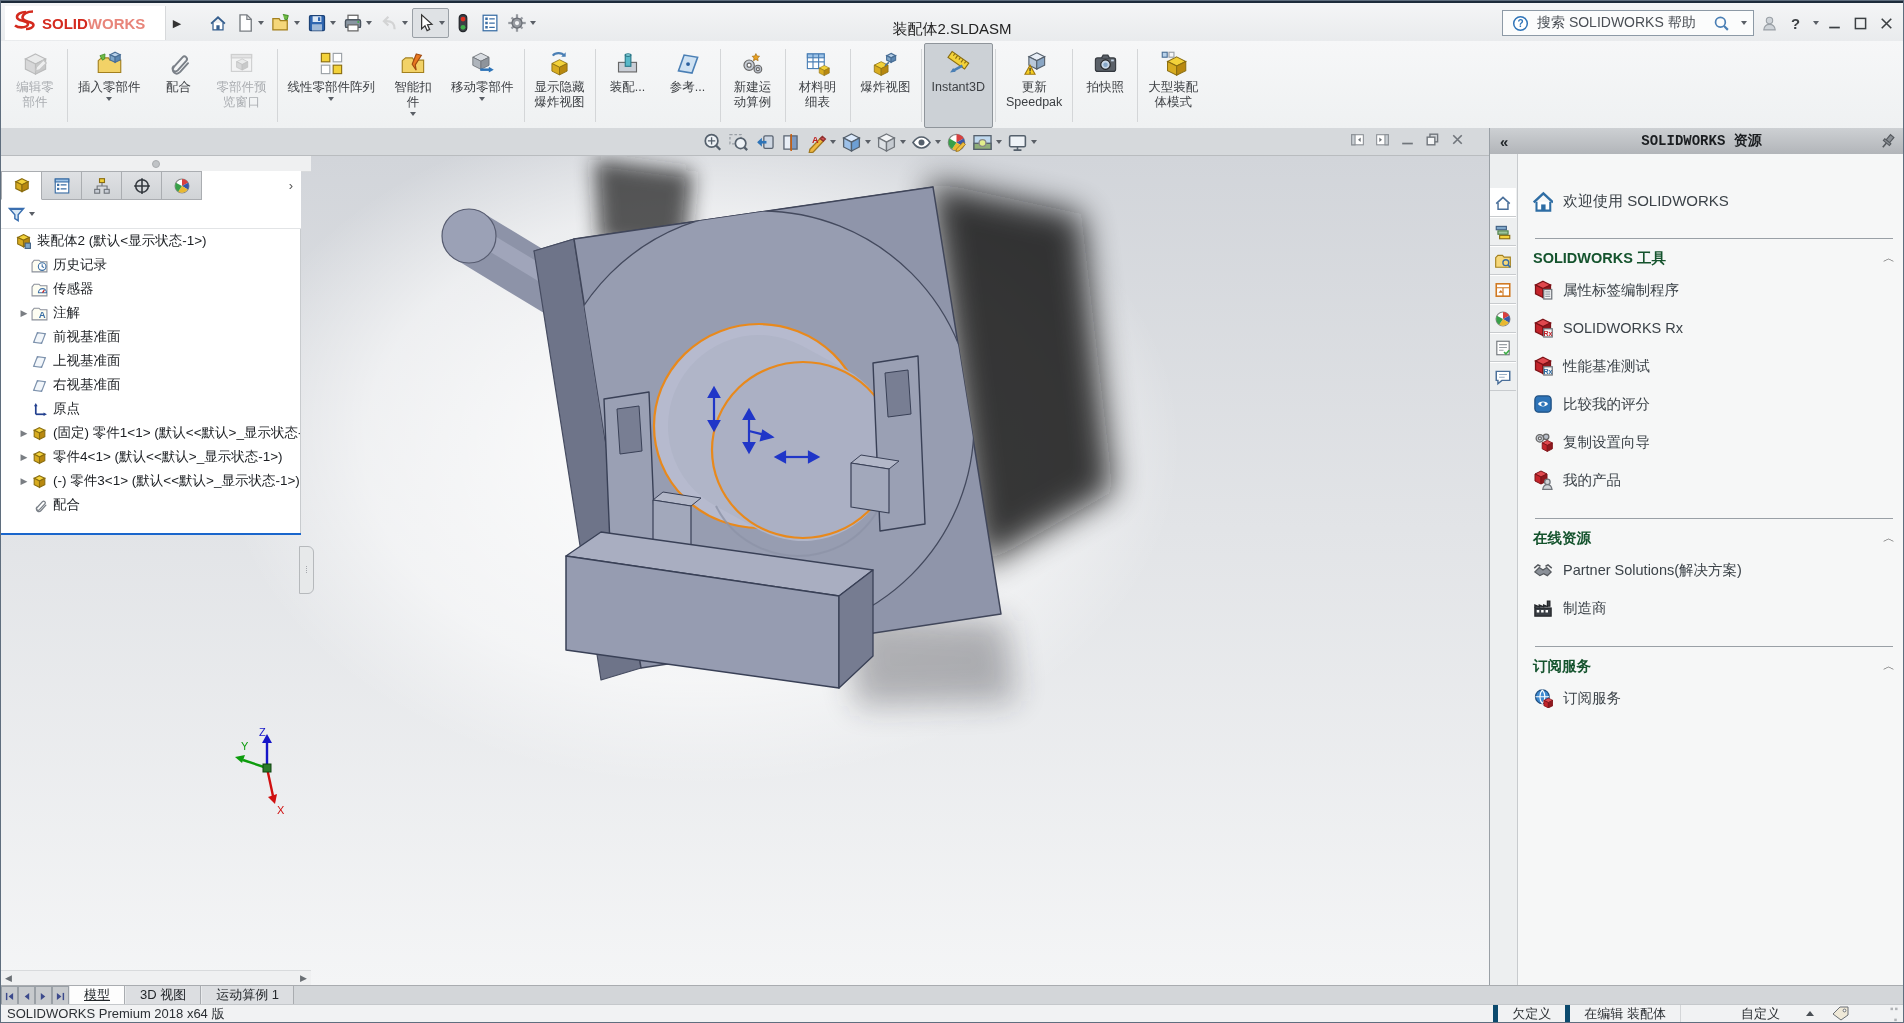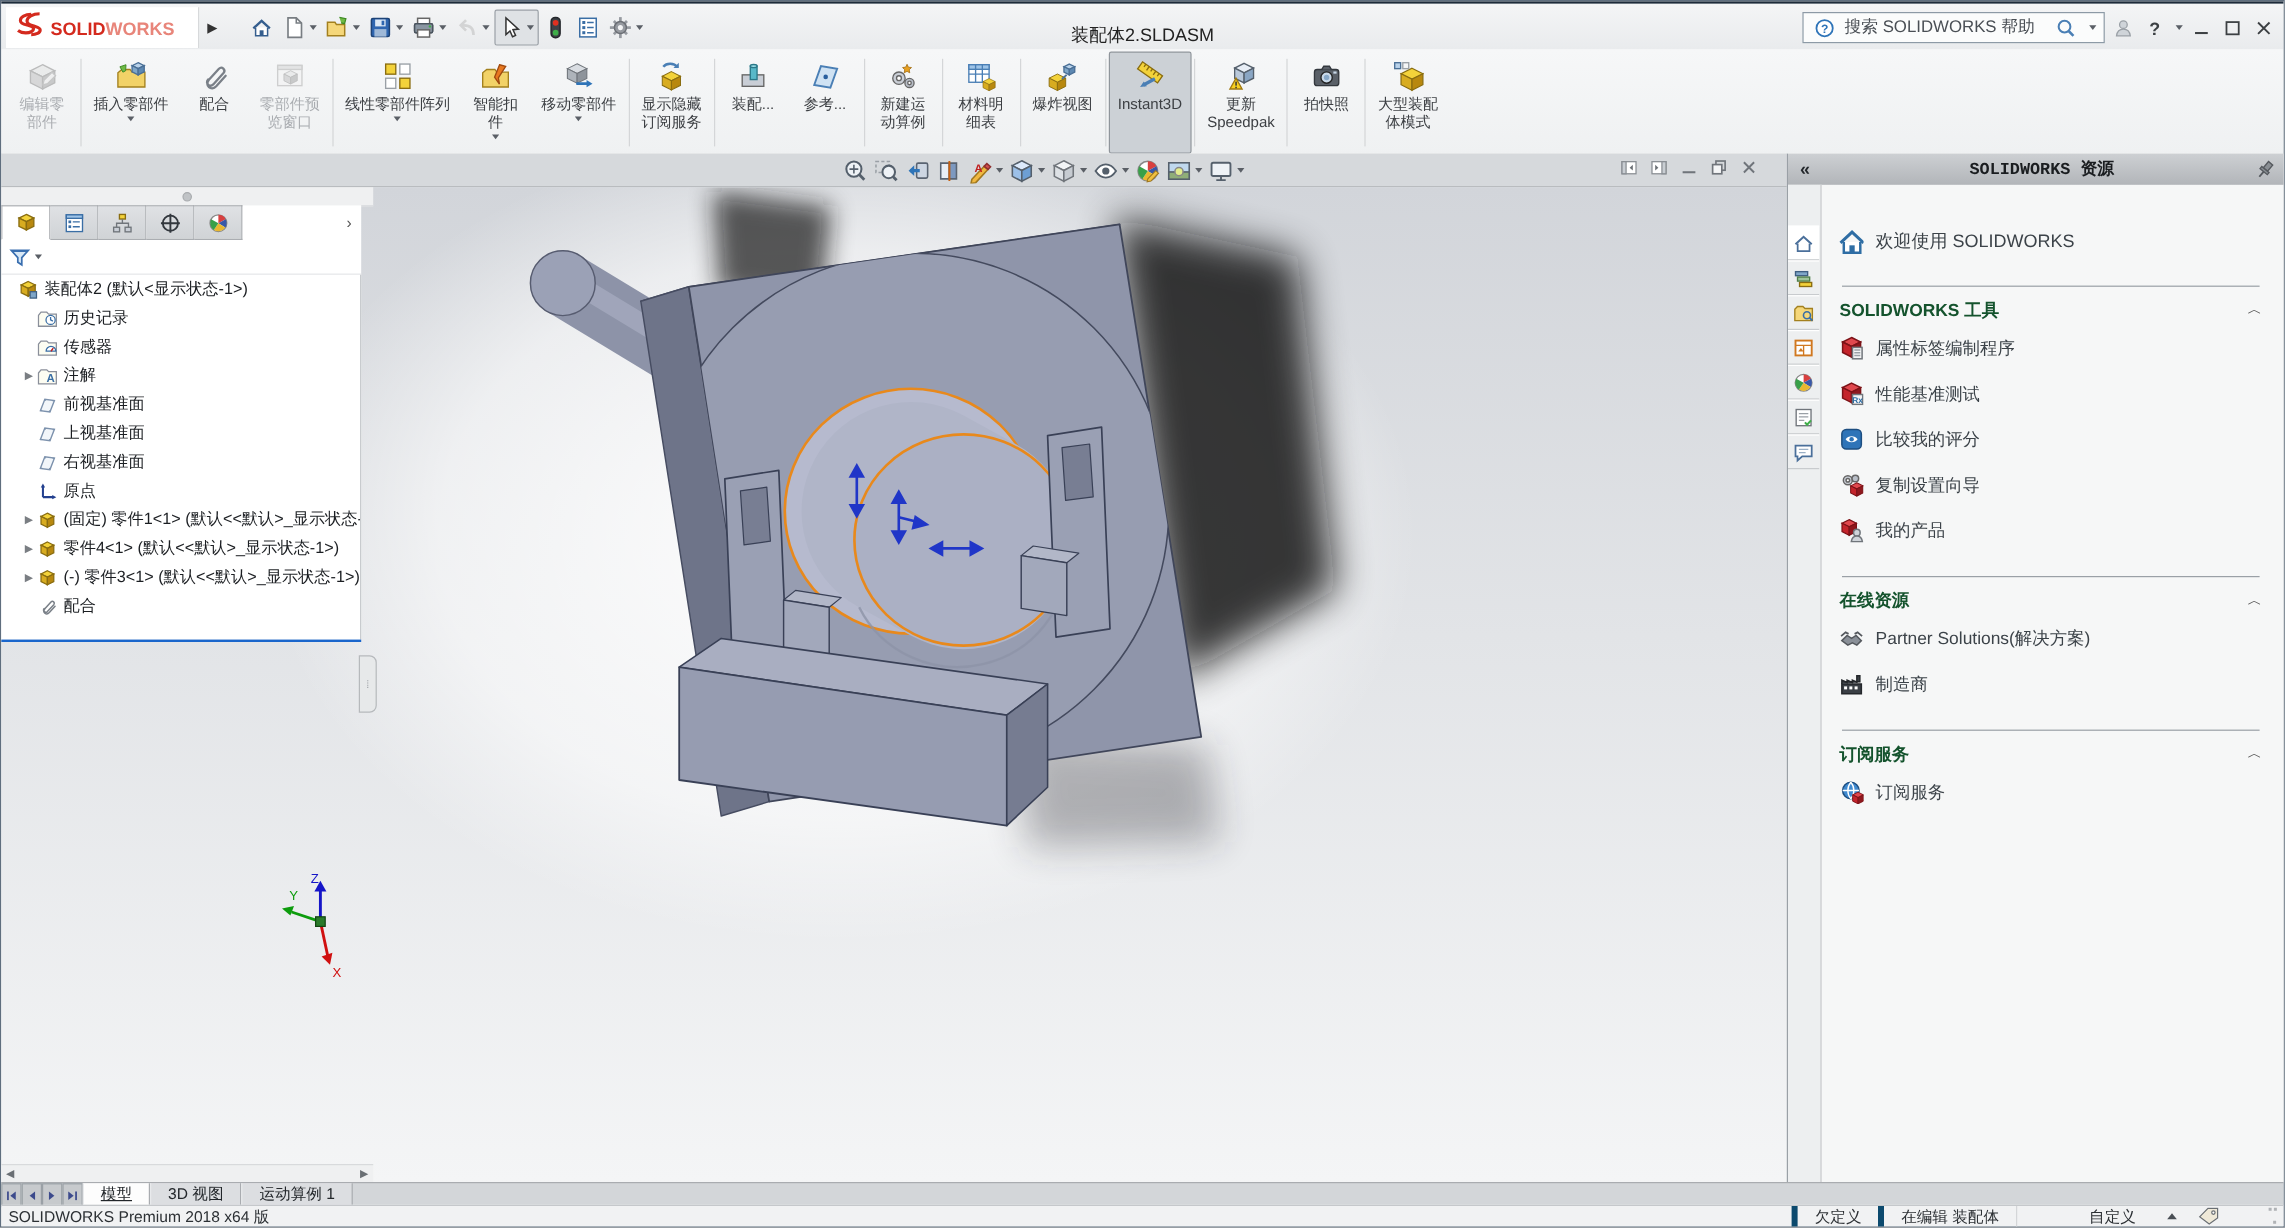--- a/index.html
+++ b/index.html
@@ -94,21 +94,21 @@
   #tp-header{position:absolute;left:0;top:0;width:100%;height:26px;
     background:linear-gradient(#cdd0d3,#b2b5b9);display:flex;align-items:center;box-sizing:border-box;padding:0 10px;}
   #tp-header .chev{font-size:15px;font-weight:bold;color:#23272b;width:26px;}
   #tp-header .tp-title{flex:1;text-align:center;font-size:14px;font-weight:bold;color:#1a1d20;font-family:Liberation Mono, monospace;}
   #tp-header .pin{width:18px;height:18px;}
   #tp-strip{position:absolute;left:0;top:26px;width:27px;bottom:0;background:#edeff0;border-right:1px solid #c8cbce;}
   .strip-cell{width:26px;height:27px;border-bottom:1px solid #c8cbce;border-top:1px solid #fff;
     display:flex;align-items:center;justify-content:center;}
   .strip-cell.active{background:#fff;}
   .strip-cell .ic{width:18px;height:18px;}
-  #tp-content{position:absolute;left:27px;top:26px;right:0;bottom:0;padding:36px 18px 0 14px;box-sizing:border-box;}
+  #tp-content{position:absolute;left:27px;top:26px;right:0;bottom:0;padding:36px 8px 0 14px;box-sizing:border-box;}
   .tp-link{display:flex;align-items:center;gap:10px;margin-bottom:8px;}
   .tp-link .ic{width:22px;height:22px;}
   .tp-link .txt{font-size:15px;color:#3c4349;}
   .tp-divider{height:1px;background:#9aa0a6;margin:26px 4px 10px 4px;}
   .tp-sec-head{display:flex;align-items:center;margin:4px 2px 10px 2px;}
   .tp-sec-head .st{font-size:14.5px;font-weight:bold;color:#14532d;flex:1;}
   .tp-sec-head .up{color:#555;font-size:12px;}
   .tp-item{display:flex;align-items:center;gap:10px;margin:0 2px 14px 2px;height:24px;}
   .tp-item .ic{width:20px;height:20px;}
   .tp-item .txt{font-size:14.5px;color:#3c4349;}
@@ -365,21 +365,21 @@
           <span class="ic"><svg viewBox="0 0 24 24">
               <g transform="translate(3,6) scale(.75)">
                 <polygon points="12,3.5 21,8 12,12.5 3,8" fill="#f3d23a" stroke="#8a6d10"></polygon>
                 <polygon points="3,8 12,12.5 12,21.5 3,17" fill="#d8ac20" stroke="#8a6d10"></polygon>
                 <polygon points="21,8 12,12.5 12,21.5 21,17" fill="#b8880f" stroke="#8a6d10"></polygon>
               </g>
               <path d="M6 5c2.4-3 8-3 10.4.2" fill="none" stroke="#4a7fb5" stroke-width="1.8"></path>
               <path d="M17.5 2v4h-4z" fill="#4a7fb5"></path>
             </svg></span>
           <div class="lbl">显示隐藏
-订阅服务</div>
+爆炸视图</div>
         </div>
       </div>
       <div class="rb-sep"></div>
       <div class="rb-group">
         <div class="rb-btn">
           <span class="ic"><svg viewBox="0 0 24 24">
               <rect x="4" y="11" width="16" height="8.5" fill="#c9ced6" stroke="#666"></rect>
               <rect x="10" y="4.5" width="5" height="10" fill="#58b8c8" stroke="#2a7888"></rect>
               <ellipse cx="12.5" cy="4.5" rx="2.5" ry="1.2" fill="#9adee8" stroke="#2a7888"></ellipse>
             </svg></span>
@@ -949,20 +949,30 @@
           </div>
           <div class="tp-item">
             <span class="ic"><svg viewBox="0 0 16 16">
                 <polygon points="8,1 14,4 8,7 2,4" fill="#e0484e" stroke="#7c1217"></polygon>
                 <polygon points="2,4 8,7 8,14 2,11" fill="#c4242b" stroke="#7c1217"></polygon>
                 <polygon points="14,4 8,7 8,14 14,11" fill="#8f181e" stroke="#7c1217"></polygon>
                 <rect x="8.6" y="7.6" width="6.4" height="7.6" fill="#f4f5f6" stroke="#70757b"></rect>
                 <path d="M9.8 9.4h4M9.8 11.2h4M9.8 13h4" stroke="#9aa0a6"></path>
               </svg></span>
             <span class="txt">属性标签编制程序</span>
+          </div>
+          <div class="tp-item">
+            <span class="ic"><svg viewBox="0 0 16 16">
+                <polygon points="8,1 14,4 8,7 2,4" fill="#e0484e" stroke="#7c1217"></polygon>
+                <polygon points="2,4 8,7 8,14 2,11" fill="#c4242b" stroke="#7c1217"></polygon>
+                <polygon points="14,4 8,7 8,14 14,11" fill="#8f181e" stroke="#7c1217"></polygon>
+                <rect x="8.6" y="8.6" width="6.8" height="6.6" fill="#f4f5f6" stroke="#70757b"></rect>
+                <text x="12" y="14" font-size="5.6" font-weight="bold" fill="#c4242b" text-anchor="middle">Rx</text>
+              </svg></span>
+            <span class="txt">SOLIDWORKS Rx</span>
           </div>
           <div class="tp-item">
             <span class="ic"><svg viewBox="0 0 16 16">
                 <polygon points="8,1 14,4 8,7 2,4" fill="#e0484e" stroke="#7c1217"></polygon>
                 <polygon points="2,4 8,7 8,14 2,11" fill="#c4242b" stroke="#7c1217"></polygon>
                 <polygon points="14,4 8,7 8,14 14,11" fill="#8f181e" stroke="#7c1217"></polygon>
                 <rect x="8.6" y="8.6" width="6.8" height="6.6" fill="#f4f5f6" stroke="#70757b"></rect>
                 <text x="12" y="14" font-size="5.6" font-weight="bold" fill="#2e6da4" text-anchor="middle">Rx</text>
               </svg></span>
             <span class="txt">性能基准测试</span>

